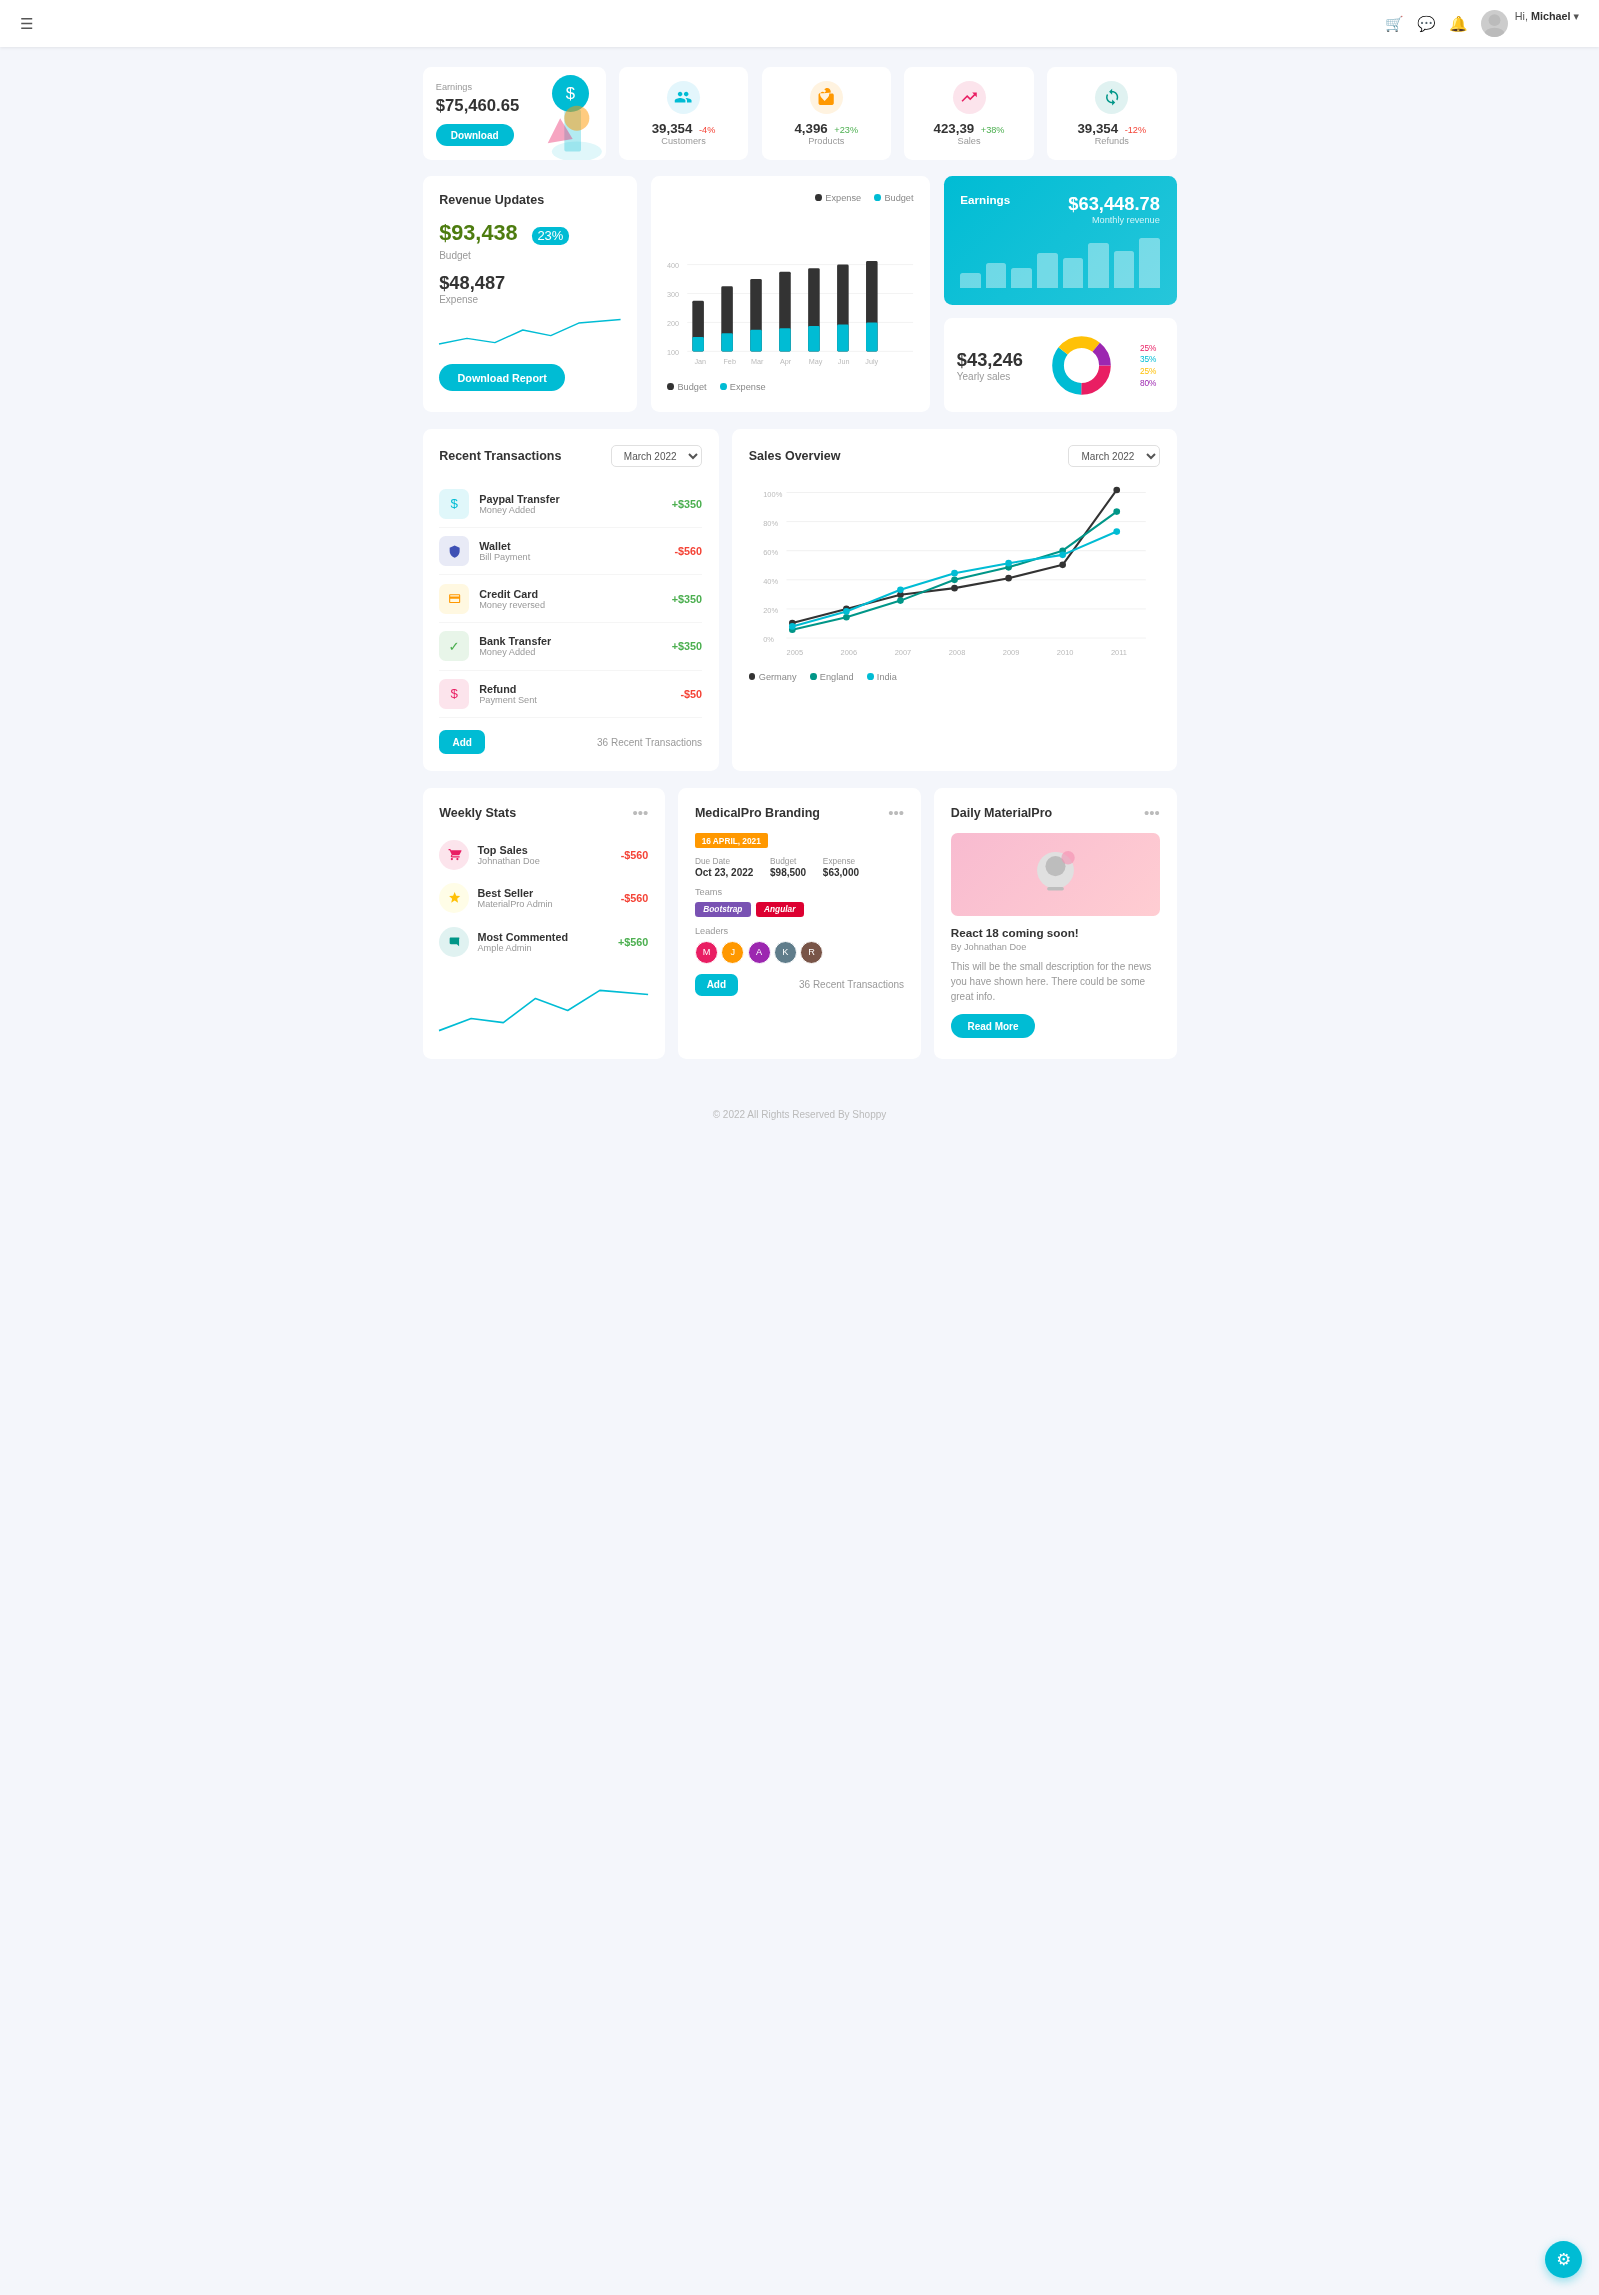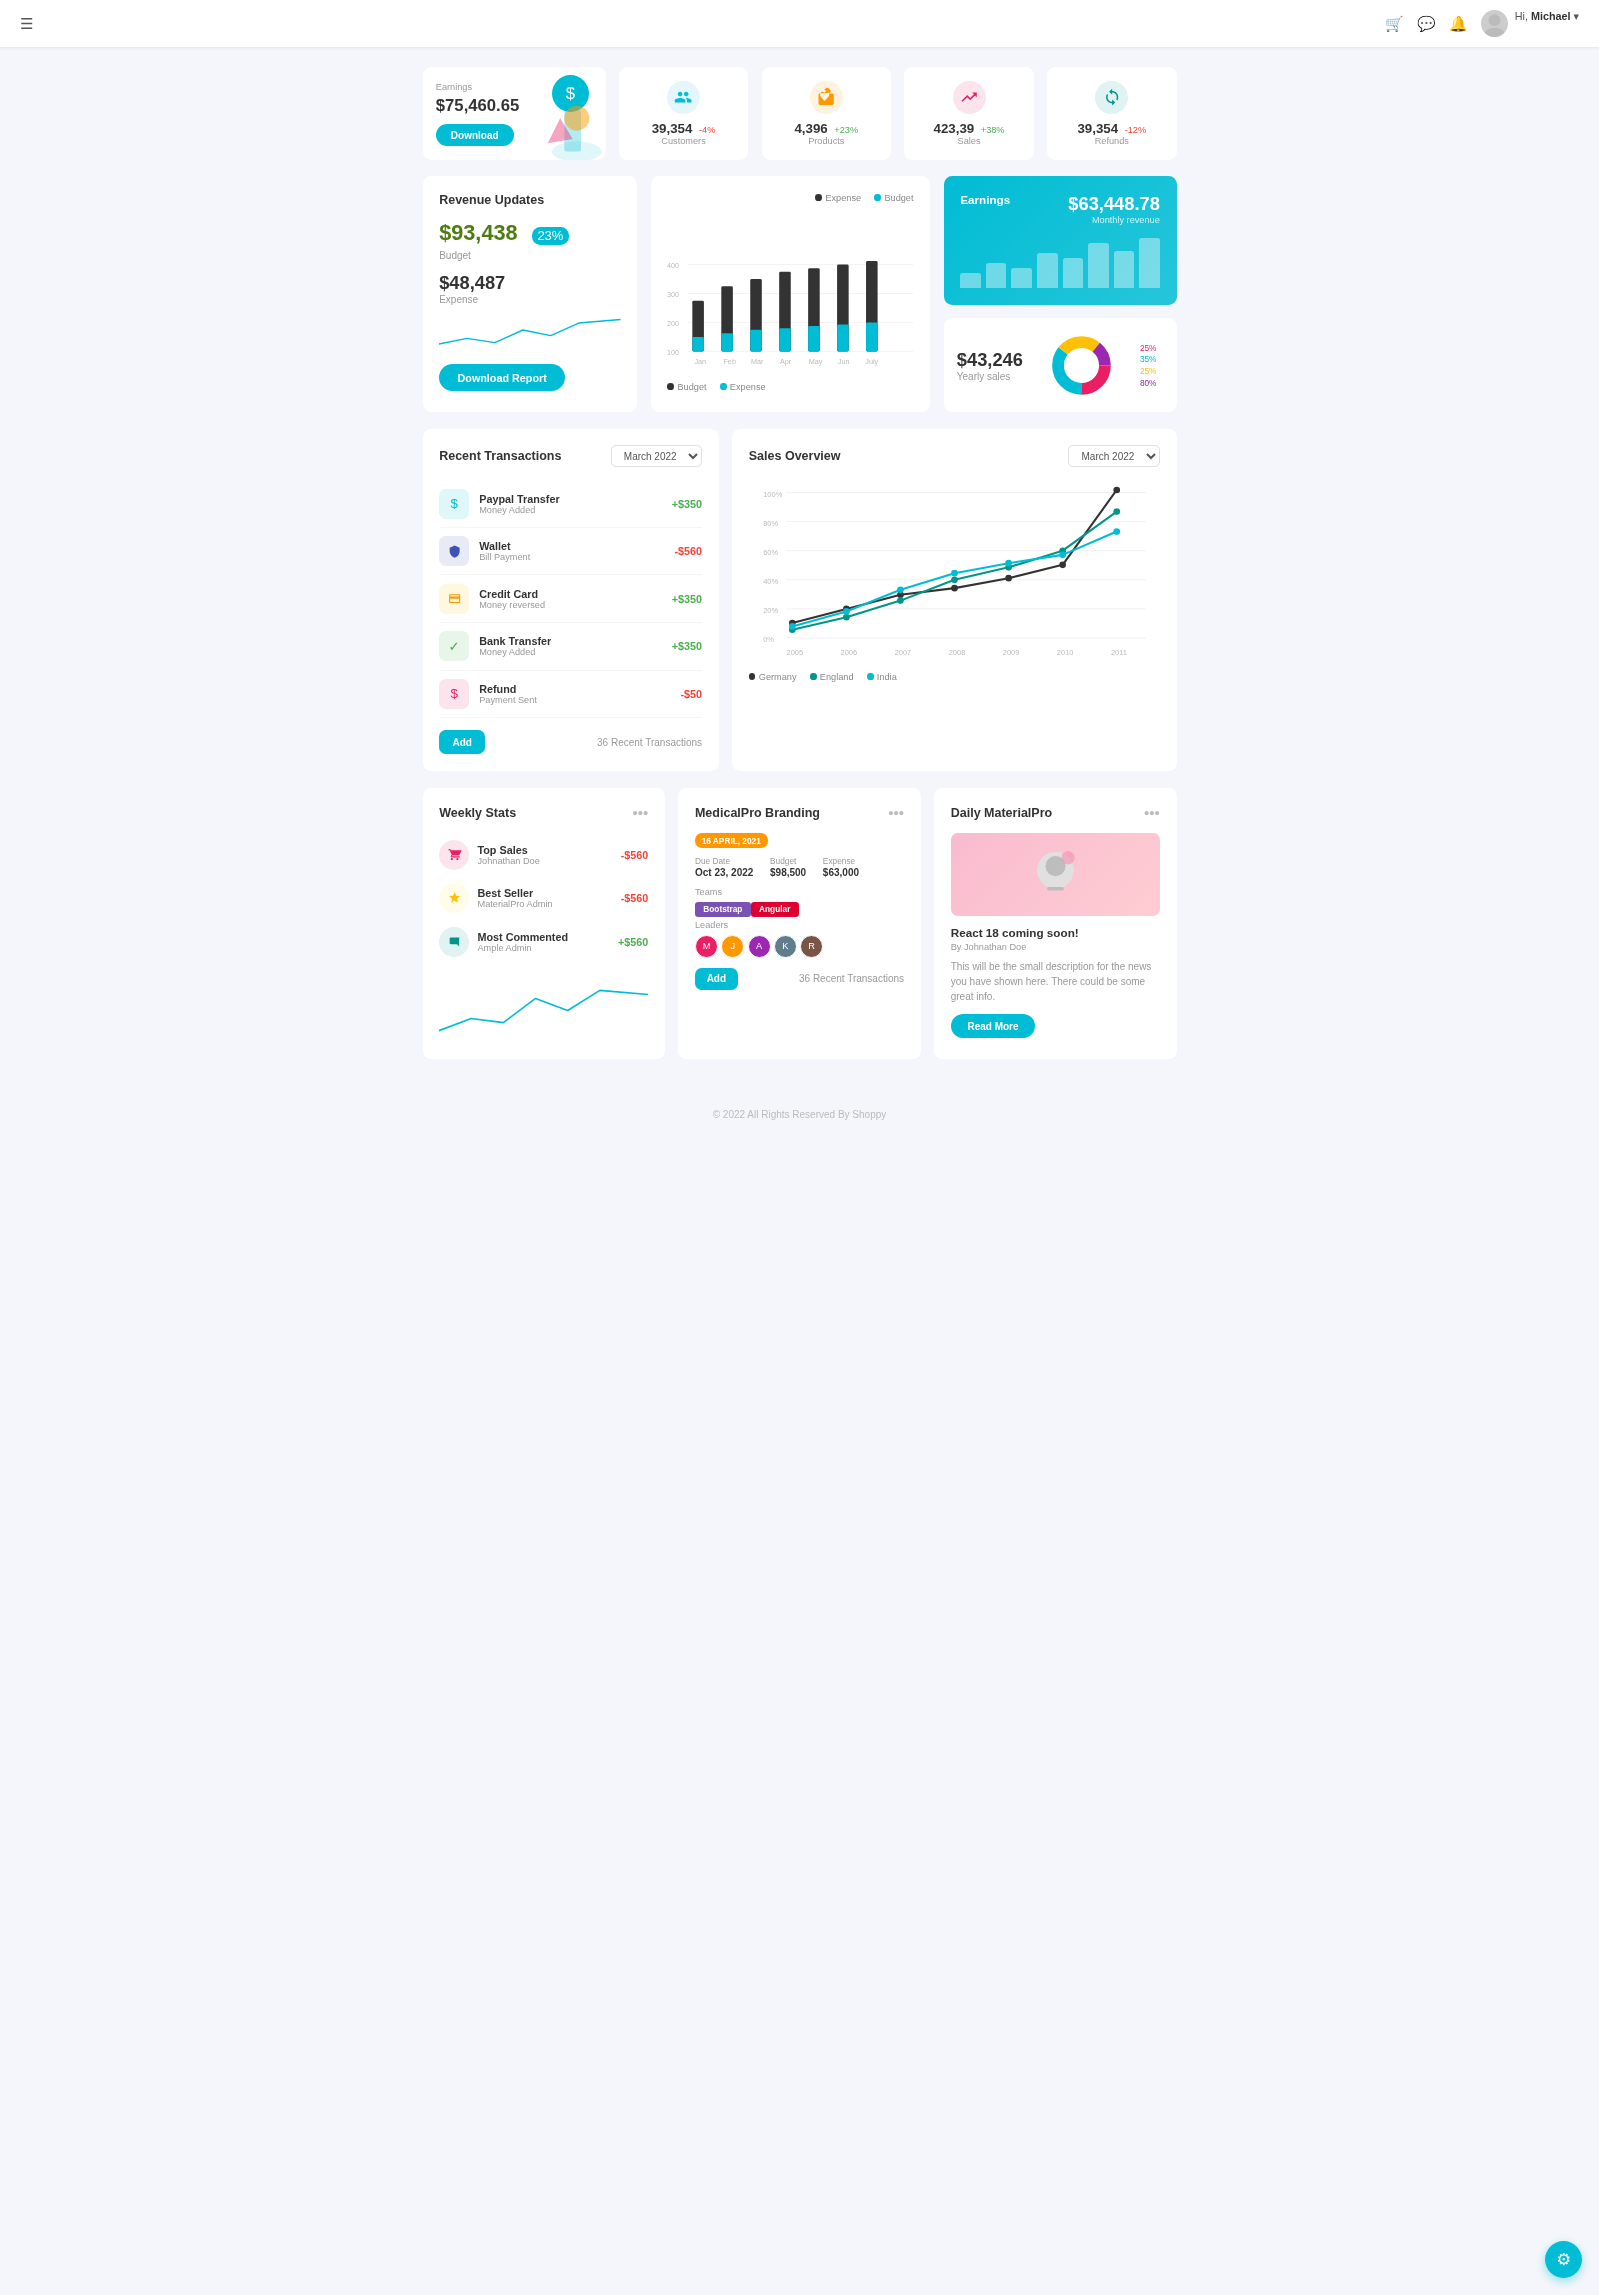--- a/index.html
+++ b/index.html
@@ -101,26 +101,26 @@
     .w-icon.red3 { background: #fce4ec; color: #e91e63; }
     .w-icon.yellow3 { background: #fffde7; color: #ffc107; }
     .w-icon.teal3 { background: #e0f2f1; color: #009688; }
     .w-name { font-size: 10.8px; font-weight: 600; color: #333; }
     .w-sub { font-size: 9.2px; color: #999; }
     .w-amount { margin-left: auto; font-size: 10.8px; font-weight: 600; }
     .w-amount.neg { color: #f44336; }
     .w-amount.pos { color: #4caf50; }
 
     
-    .tag { display: inline-block; border-radius: 7px; padding: 2.5px 6.7px; font-size: 8.3px; font-weight: 600; color: #fff; margin-bottom: 8.3px; }
+    .tag { display: inline-block; border-radius: 2px; padding: 2.5px 6.7px; font-size: 8.3px; font-weight: 600; color: #fff; margin-bottom: 8.3px; }
     .tag.orange3 { background: #ff9800; }
     .meta-row { display: flex; gap: 16.7px; margin-bottom: 8.3px; }
     .meta-item label { display: block; font-size: 8.3px; color: #999; }
     .meta-item span { font-size: 10px; font-weight: 600; color: #333; }
-    .teams-row { display: flex; margin-bottom: 3px; }
+    .teams-row { display: flex; gap: 5px; margin-bottom: 9px; font-style: italic; }
     .team-tag { border-radius: 3.3px; padding: 2.5px 8.3px; font-size: 8.3px; font-weight: 600; color: #fff; }
     .team-tag.bootstrap { background: #7952b3; }
     .team-tag.angular { background: #dd0031; }
     .leaders-row { display: flex; gap: 3.3px; margin-bottom: 10px; }
     .leader-avatar { width: 23px; height: 23px; border-radius: 50%; background: #ccc; border: 1.7px solid #fff; display: flex; align-items: center; justify-content: center; font-size: 9.2px; color: #fff; }
     .la1 { background: #e91e63; }
     .la2 { background: #ff9800; }
     .la3 { background: #9c27b0; }
     .la4 { background: #607d8b; }
     .la5 { background: #795548; }

